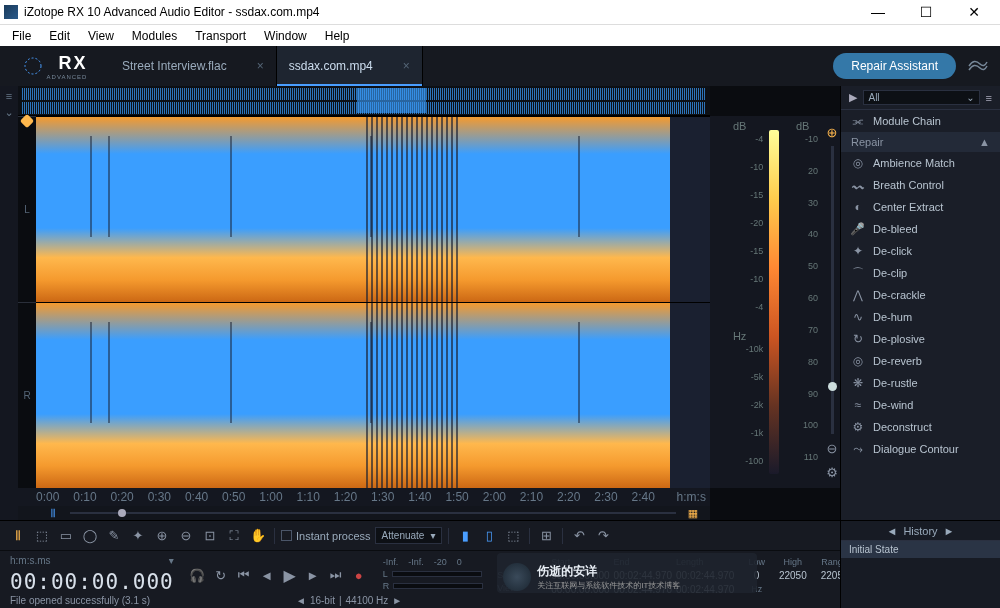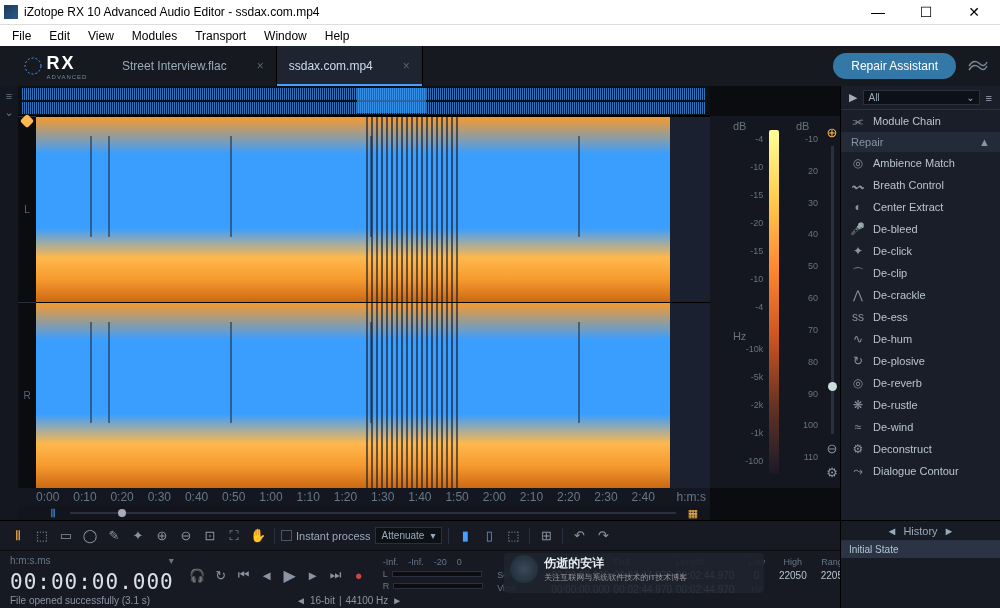--- a/index.html
+++ b/index.html
@@ -8,21 +8,21 @@
 .titlebar { height: 24px; background: #fff; display: flex; align-items: center; padding: 0 4px; color: #000; font-size: 12px; }
 .titlebar-icon { width: 14px; height: 14px; background: linear-gradient(135deg,#1a3a5a,#2a5a8a); margin-right: 6px; }
 .titlebar-text { flex: 1; }
 .winctl { display: flex; gap: 4px; }
 .winctl span { width: 44px; text-align: center; font-size: 14px; cursor: pointer; }
 
 .menubar { height: 22px; background: #fff; display: flex; align-items: center; padding: 0 4px; gap: 2px; color:#000; font-size:12px; border-top: 1px solid #ddd; }
 .menubar .mi { padding: 2px 8px; cursor: pointer; }
 
 .topstrip { height: 40px; background: #161920; display: flex; align-items: center; }
-.logo { width: 110px; display:flex; align-items:center; justify-content:center; gap:4px; color:#fff; font-size:10px; }
+.logo { width: 110px; display:flex; align-items:center; justify-content:center; gap:4px; color:#fff; font-size:10px;text-align:right; }
 .logo-rx { font-size: 18px; font-weight: bold; letter-spacing:2px; }
 .tabs { display:flex; height:100%; flex:1; }
 .tab { height:100%; display:flex; align-items:center; padding:4px 12px; gap:30px; font-size:12px; color:#9ab; border-right:1px solid #000; cursor:pointer; position:relative; }
 .tab.active { background:#1e2530; color:#cde; }
 .tab.active::after { content:''; position:absolute; bottom:0; left:0; right:0; height:2px; background:#4a9eff; }
 .tab .x { color:#567; cursor:pointer; }
 .repair-btn { background:#3478a8; color:#fff; padding:6px 18px; border-radius:14px; margin-right:10px; cursor:pointer; font-size:12px; }
 .swoosh { width:24px; height:24px; margin-right:10px; color:#789; }
 
 .main { display:flex; height: 434px; }
@@ -89,21 +89,21 @@
 
 .meters { display:flex; flex-direction:column; gap:2px; font-size:9px; color:#678; margin-top:2px; }
 .meter-labels { display:flex; gap:10px; font-size:9px; }
 .meter-row { display:flex; align-items:center; gap:4px; }
 .meter-bar { width:90px; height:6px; background:#0a0c10; border:1px solid #2a3040; }
 
 .sel-info { display:flex; gap:4px; font-size:10px; color:#9ab; margin-top:2px; position:relative; }
 .sel-col { display:flex; flex-direction:column; gap:3px; min-width:50px; }
 .sel-col .lbl { color:#678; font-size:9px; }
 .sel-col .val { color:#b8c4d0; font-size:10px; }
-.watermark { position:absolute; top:-4px; left:7px; width:260px; height:40px; background:rgba(30,35,45,0.9); display:flex; align-items:flex-start; gap:6px; padding:2px 6px; border-radius:4px; }
+.watermark { position:absolute; top:-4px; left:0; width:260px; height:40px; background:rgba(30,35,45,0.9); display:flex; align-items:flex-end; gap:6px; padding:2px 6px; border-radius:4px; }
 .wm-ic { width:28px; height:28px; background:radial-gradient(#3a4a5a,#1a2530); border-radius:50%; }
 .wm-txt { display:flex; flex-direction:column; }
 .wm-t1 { color:#e8eef5; font-size:12px; font-weight:bold; }
 .wm-t2 { color:#999; font-size:8px; }
 
 .freq-info { display:flex; gap:14px; font-size:10px; margin-top:2px; }
 .freq-col { display:flex; flex-direction:column; gap:3px; align-items:center; }
 .freq-col .lbl { color:#678; font-size:9px; }
 .freq-col .val { color:#b8c4d0; }
 
@@ -315,24 +315,20 @@
       </div>
     <div class="sb-item">
         <span class="sb-icon">⌒</span>
         <span>De-clip</span>
       </div>
     <div class="sb-item">
         <span class="sb-icon">⋀</span>
         <span>De-crackle</span>
       </div>
     <div class="sb-item">
-        <span class="sb-icon">ss</span>
-        <span>De-ess</span>
-      </div>
-    <div class="sb-item">
         <span class="sb-icon">∿</span>
         <span>De-hum</span>
       </div>
     <div class="sb-item">
         <span class="sb-icon">↻</span>
         <span>De-plosive</span>
       </div>
     <div class="sb-item">
         <span class="sb-icon">◎</span>
         <span>De-reverb</span>

